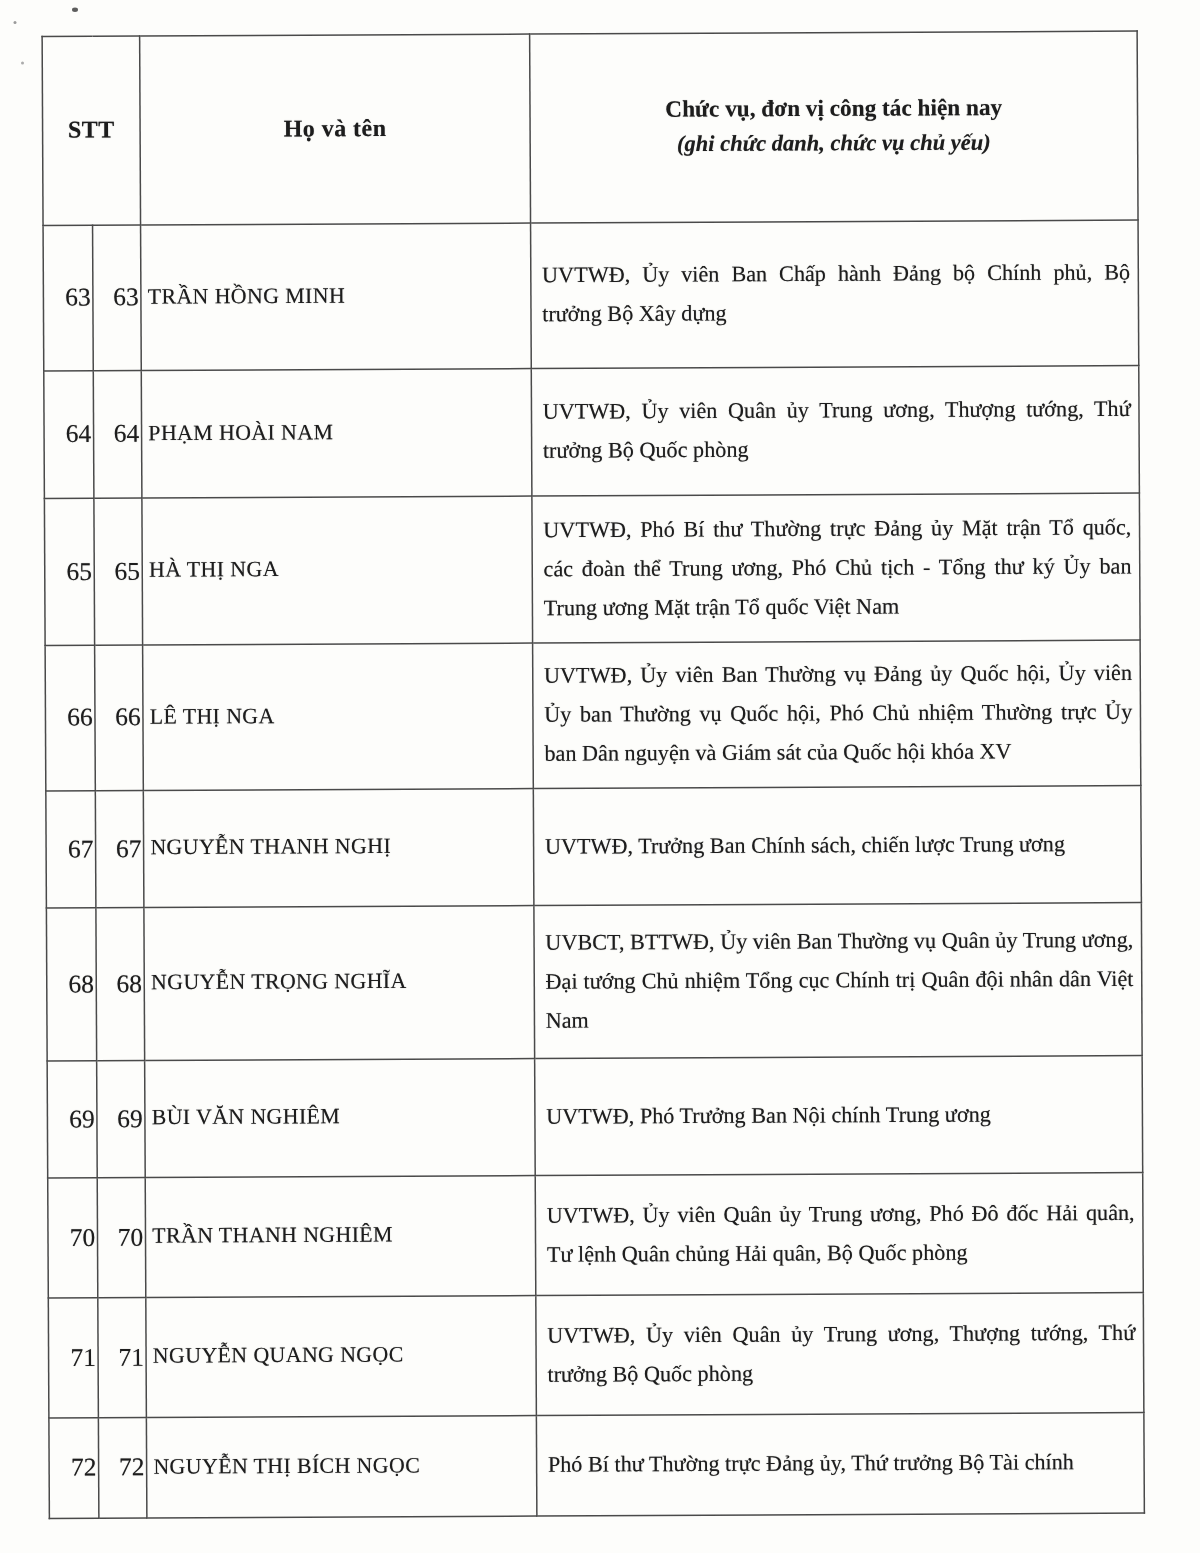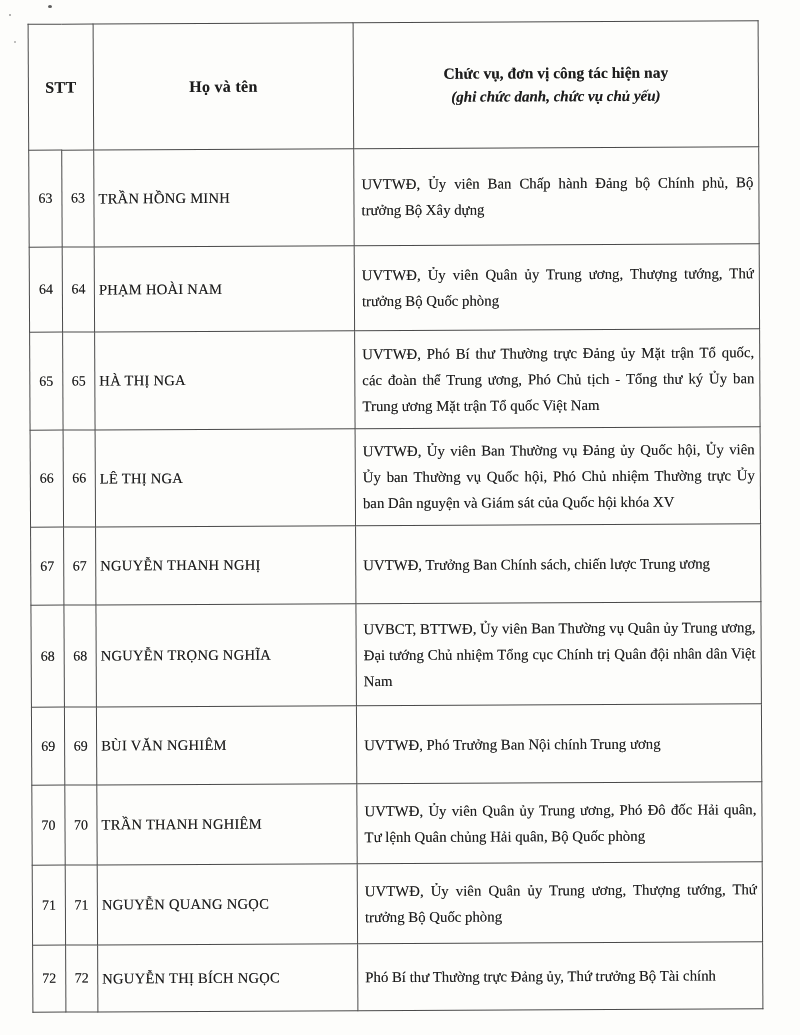--- a/index.html
+++ b/index.html
@@ -44,22 +44,22 @@
     font-weight: bold;
     line-height: 24px;
   }
   .h-pos-sub {
     font-size: 15px;
     font-weight: bold;
     font-style: italic;
     line-height: 23px;
   }
   .c-stt, .c-stt2 {
-    text-align: center;
-    font-size: 14px;
+    text-align: right;
+    font-size: 17px;
   }
   .c-name {
     padding: 2px 3px 2px 4px;
     font-size: 14.6px;
     letter-spacing: 0.25px;
     white-space: nowrap;
   }
   .c-pos {
     padding: 3px 5px 3px 7px;
     font-size: 14.8px;

